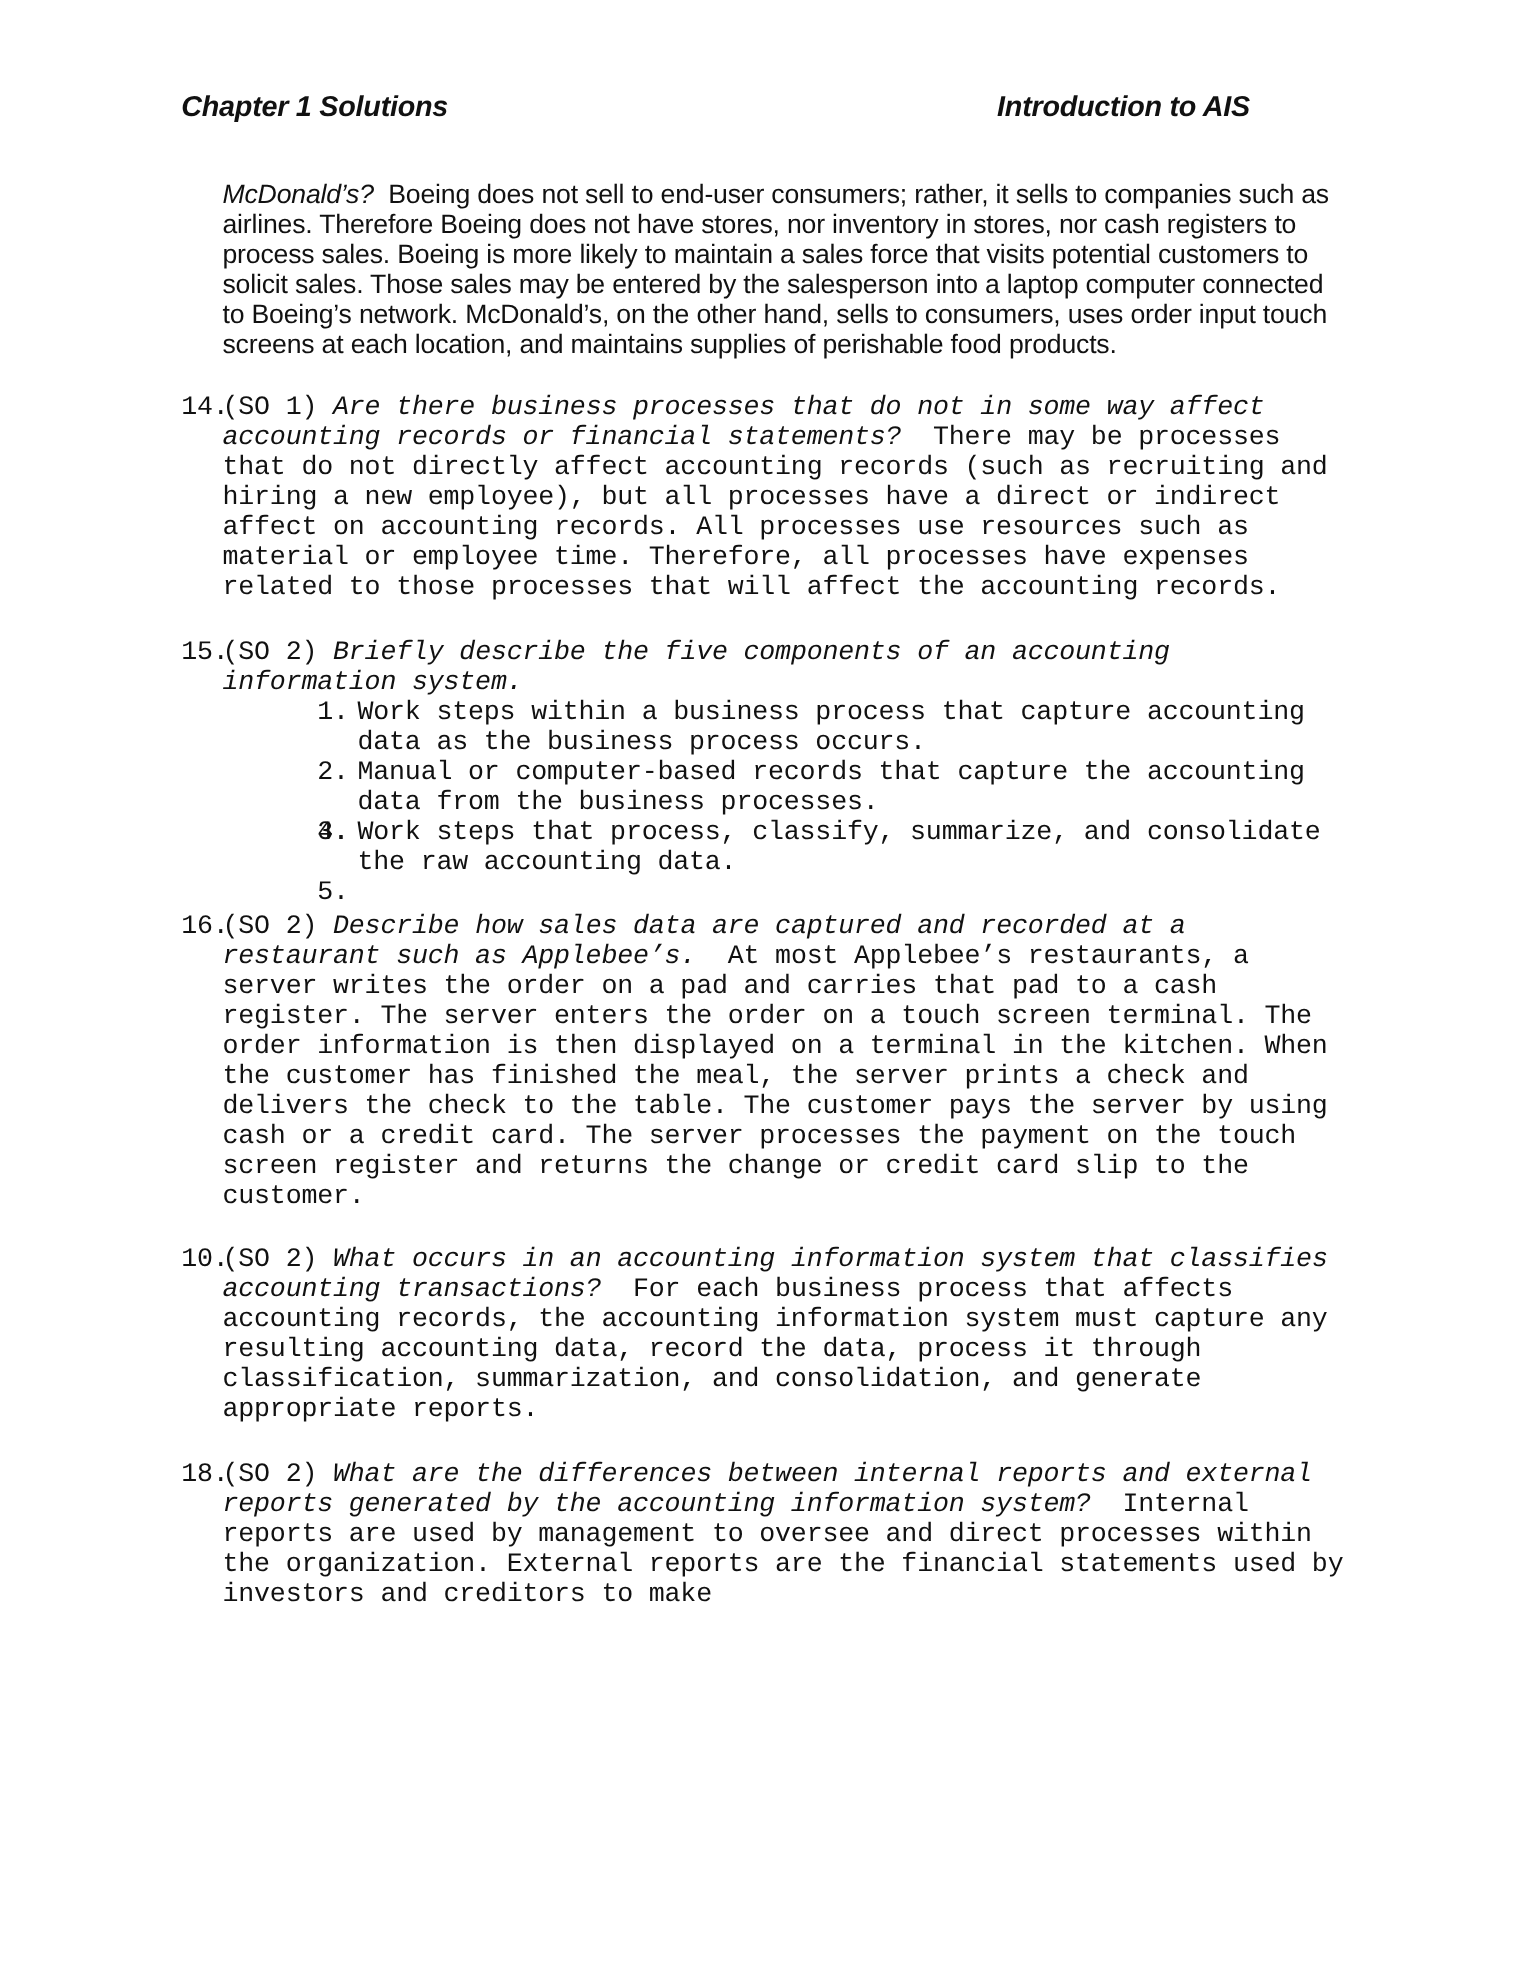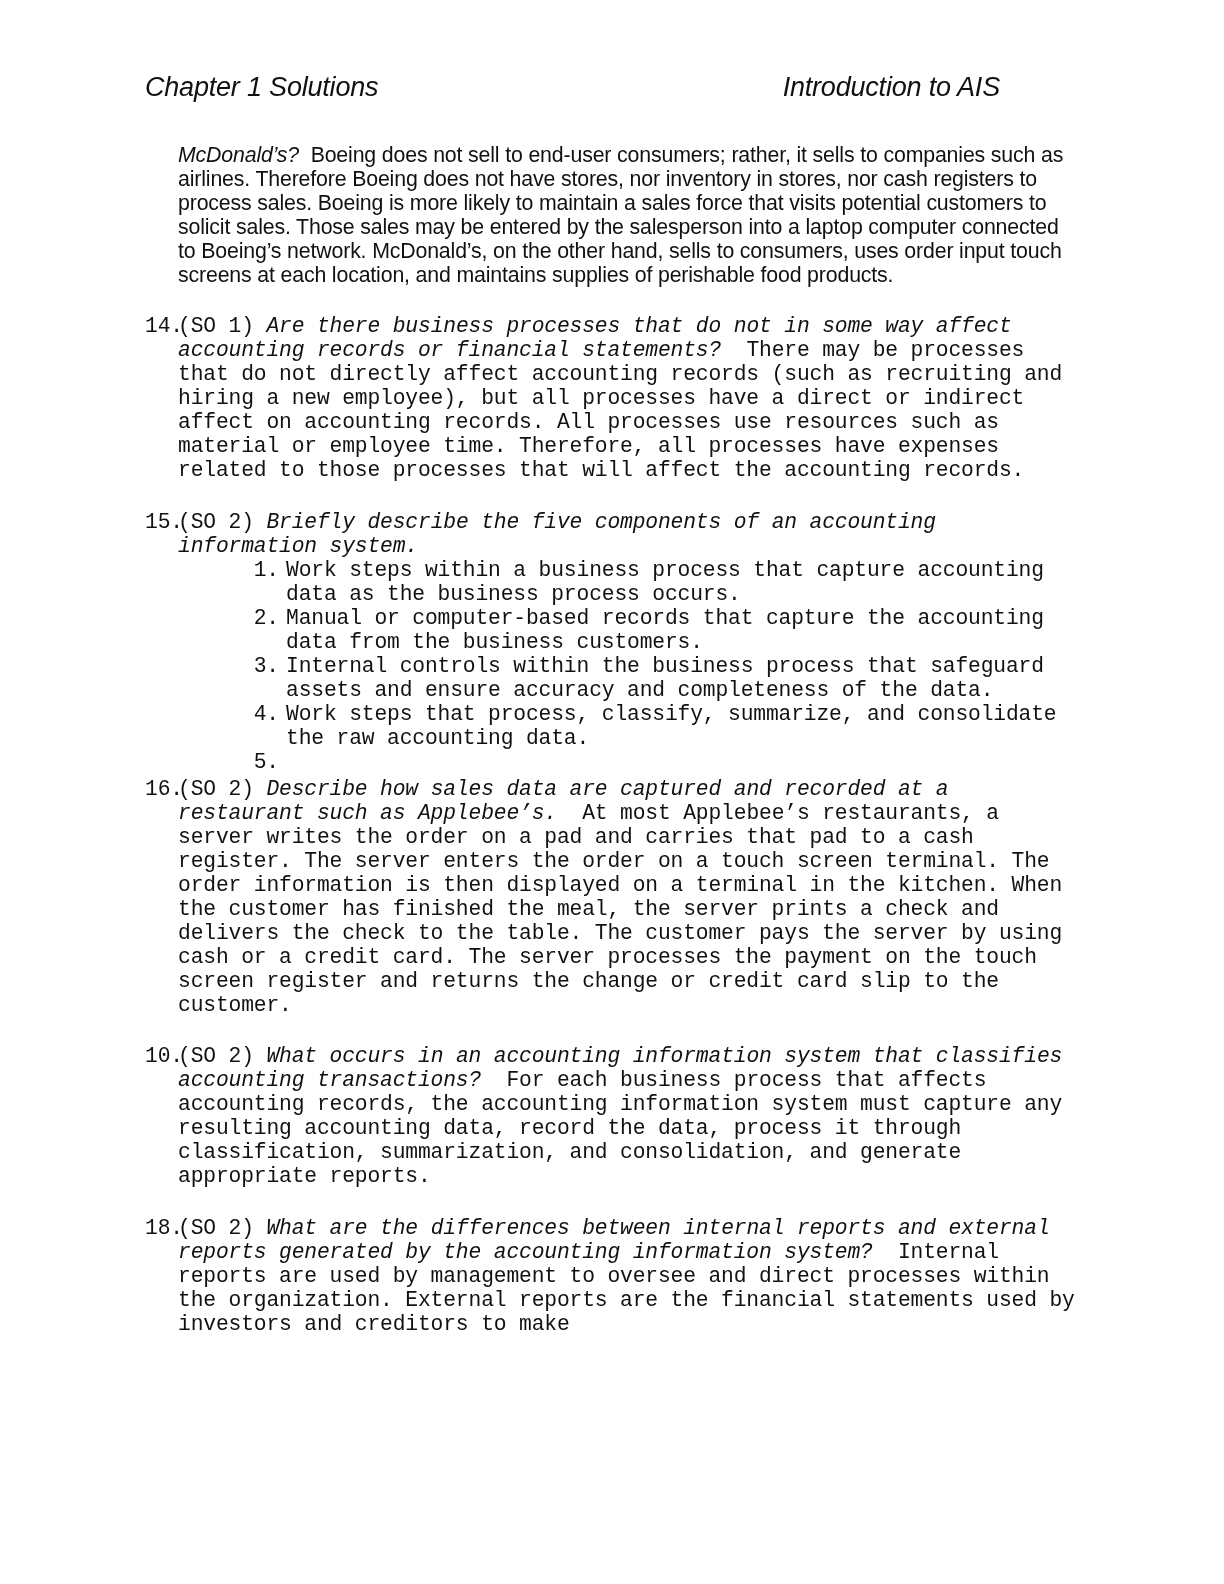--- a/index.html
+++ b/index.html
@@ -14,23 +14,23 @@
       overflow: hidden;
       font-family: "Liberation Sans", sans-serif;
       color: #111111;
     }
     .page-header {
       position: absolute;
       top: 72px;
       left: 145px;
       width: 855px;
       height: 30px;
-      font-weight: normal;
+      font-weight: bold;
       font-style: italic;
-      font-size: 27px;
+      font-size: 23px;
       letter-spacing: -0.2px;
     }
     .page-header .left { position: absolute; left: 0; top: 0; }
     .page-header .right { position: absolute; right: 0; top: 0; }
 
     .body-text {
       position: absolute;
       left: 145px;
       top: 143px;
       width: 930px;
@@ -97,25 +97,24 @@
     <span class="qnum">15.</span>
     <span>(SO 2)</span>
     <span class="q">Briefly describe the five components of an accounting information system.</span>
     <ul class="sublist" style="margin-left:-33px;">
       <li class="subitem">
         <span class="subnum">1.</span>
         <span>Work steps within a business process that capture accounting data as the business process occurs.</span>
       </li>
       <li class="subitem">
         <span class="subnum">2.</span>
-        <span>Manual or computer-based records that capture the accounting data from the business customers.</span>
+        <span>Manual or computer-based records that capture the accounting data from the business processes.</span>
       </li>
       <li class="subitem">
         <span class="subnum">3.</span>
-        <span>Internal controls within the business process that safeguard assets and ensure accuracy and completeness of the data.</span>
       </li>
       <li class="subitem">
         <span class="subnum">4.</span>
         <span>Work steps that process, classify, summarize, and consolidate the raw accounting data.</span>
       </li>
       <li class="subitem">
         <span class="subnum">5.</span>
       </li>
     </ul>
   </div>

